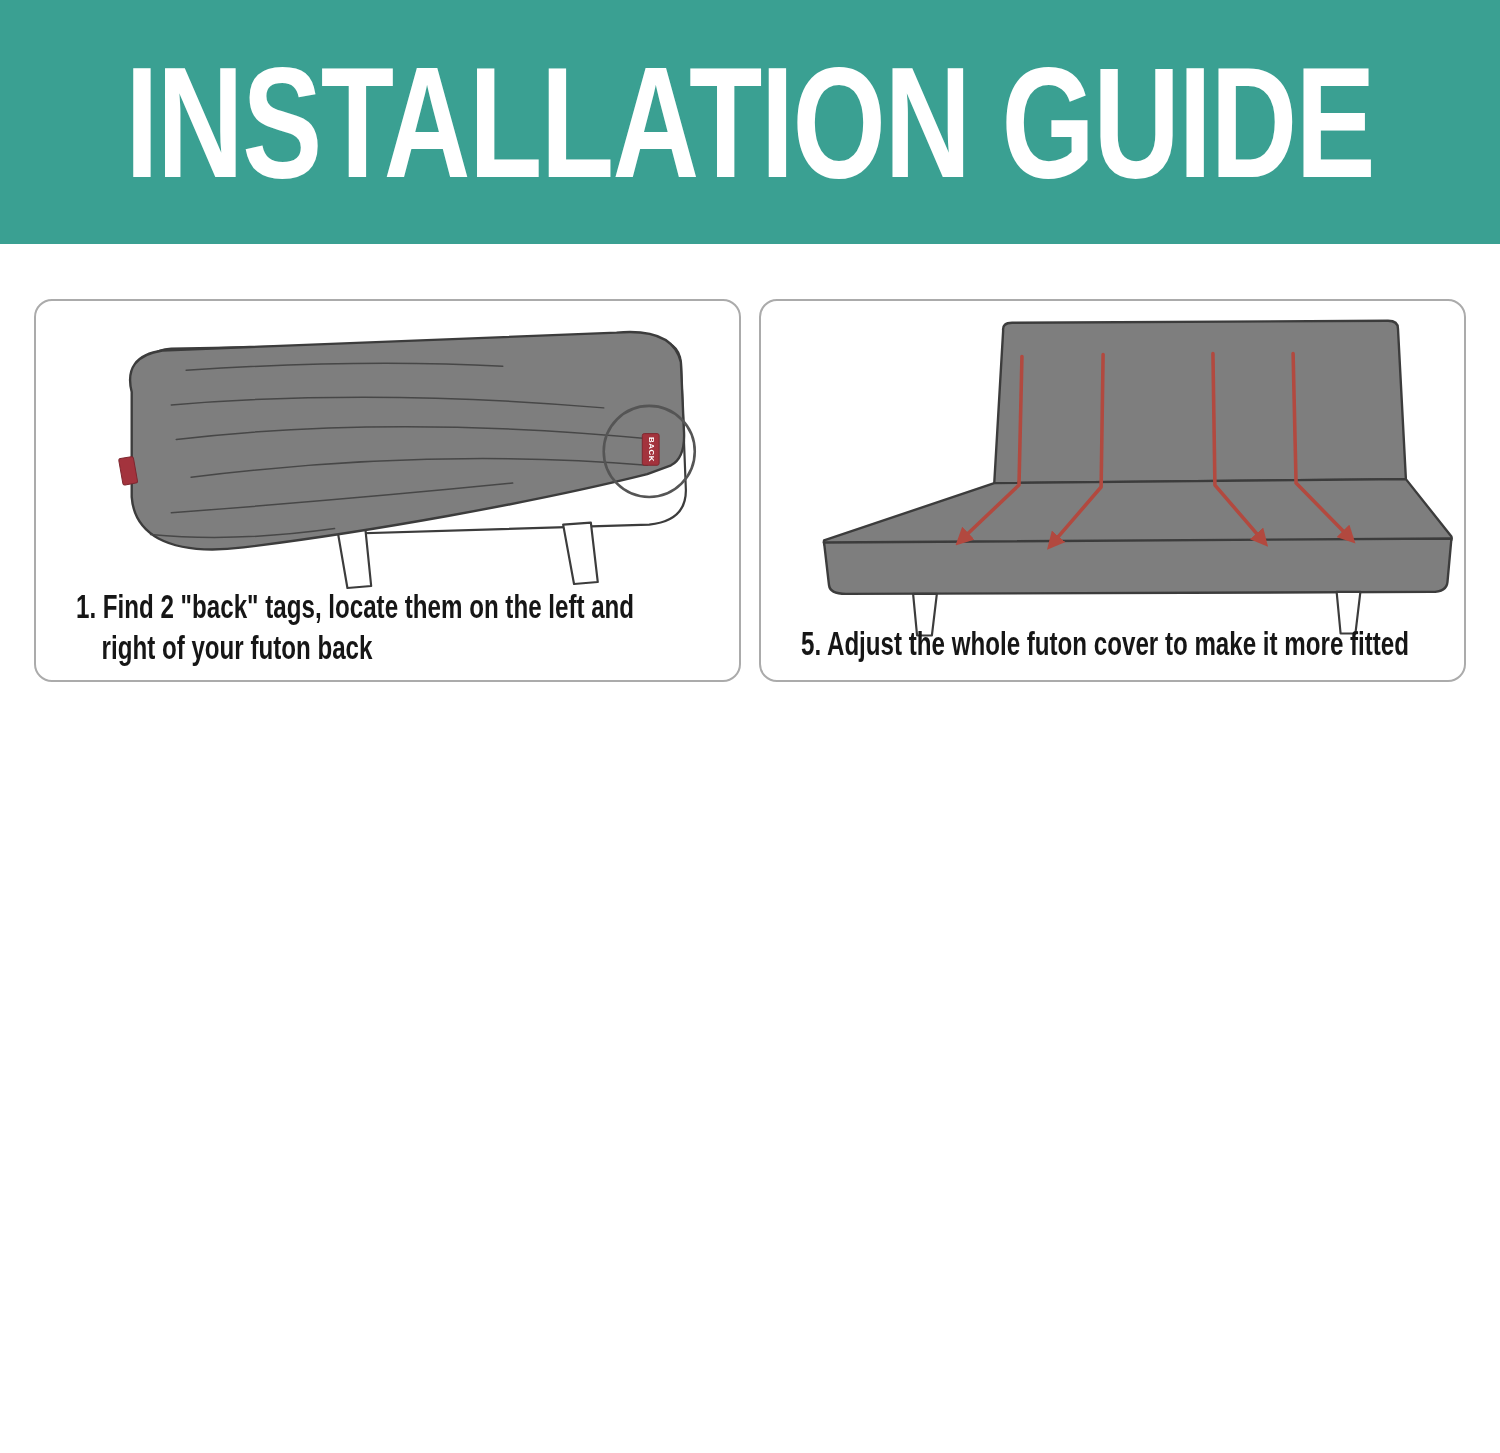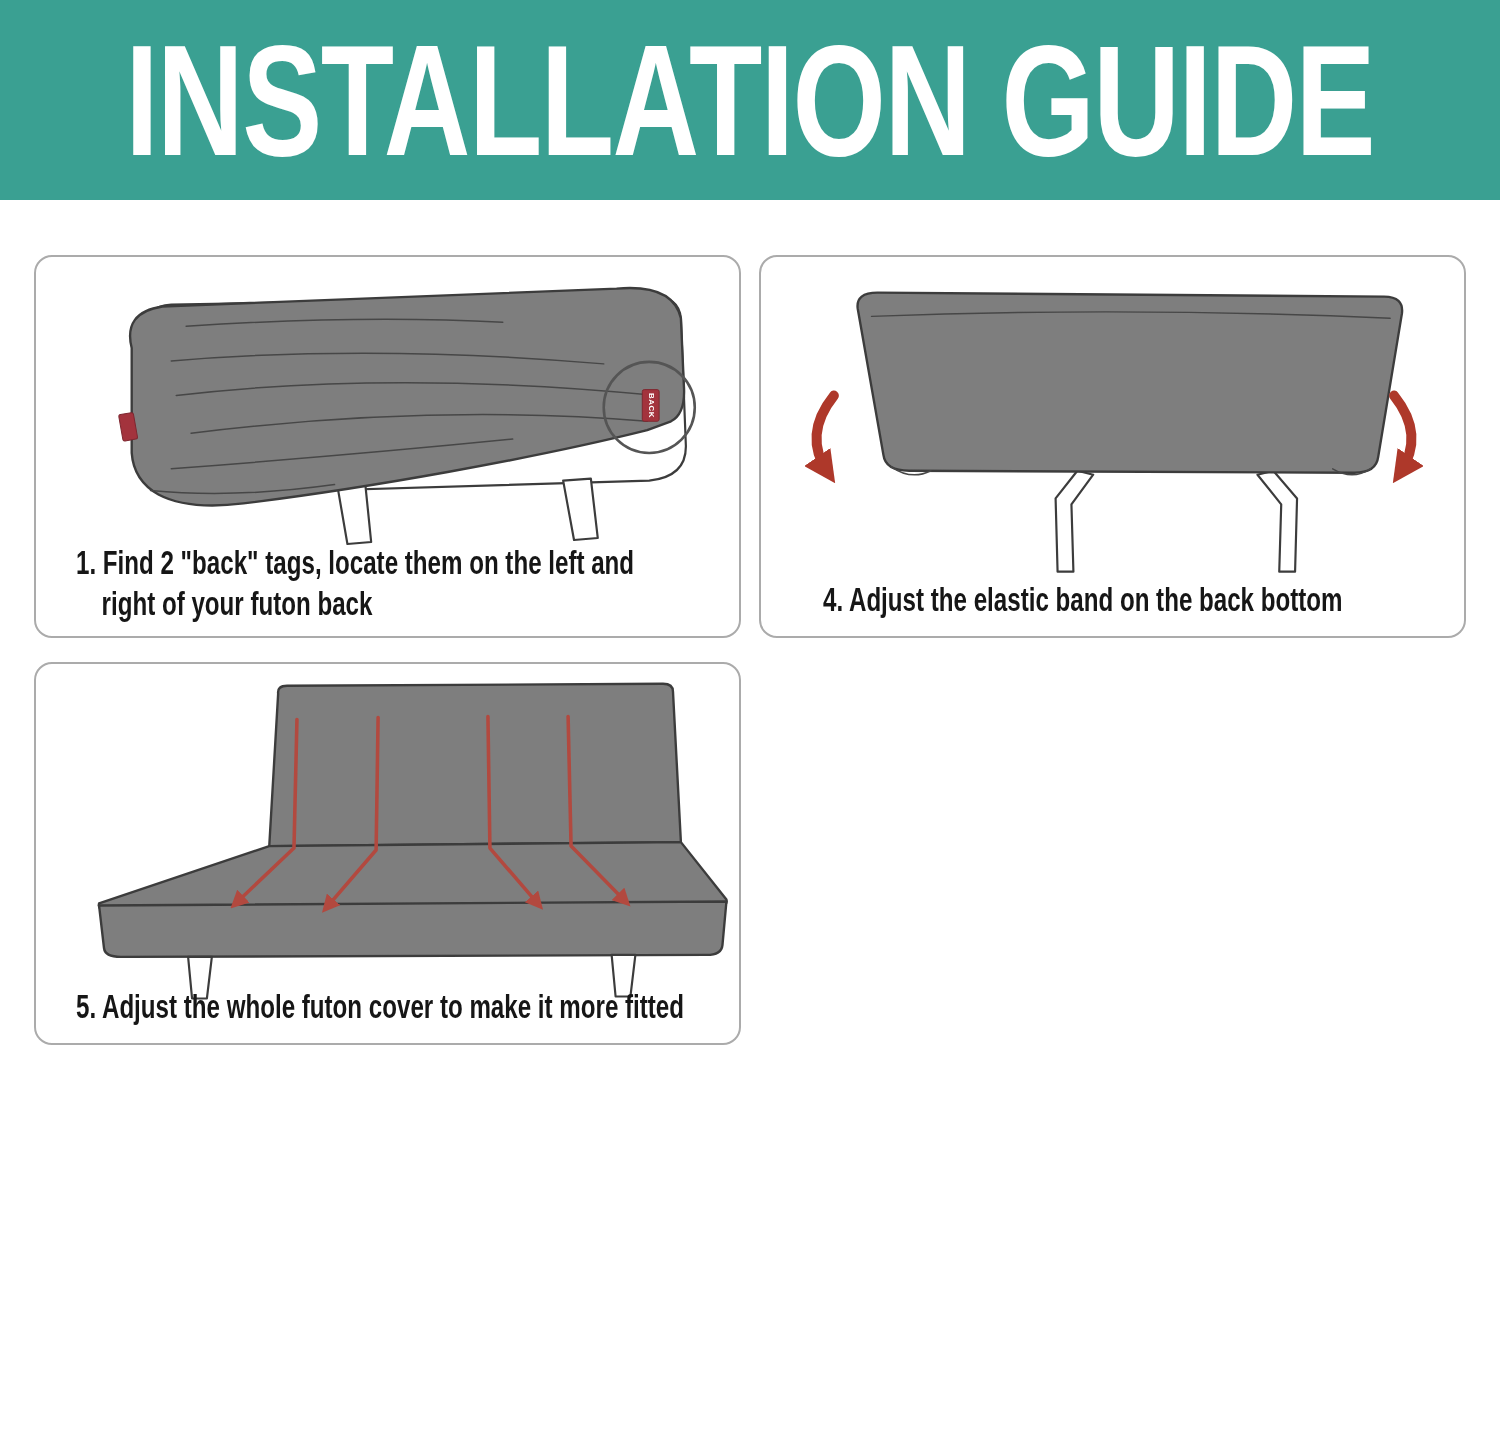--- a/index.html
+++ b/index.html
@@ -1,17 +1,17 @@
 <!DOCTYPE html>
 <html><head>
 <meta charset="utf-8">
 <style>
   html,body{margin:0;padding:0;width:1500px;height:1453px;overflow:hidden;background:#ffffff;
             font-family:"Liberation Sans", sans-serif;}
-  .banner{height:200px;background:#3AA092;display:flex;align-items:center;justify-content:center;}
+  .banner{height:244px;background:#3AA092;display:flex;align-items:center;justify-content:center;}
   .banner h1{margin:0;color:#ffffff;font-size:158px;font-weight:700;letter-spacing:-2px;
              transform:scaleX(0.76);transform-origin:center;white-space:nowrap;line-height:1;}
   .content{padding:55px 34px 0 34px;display:grid;grid-template-columns:1fr 1fr;
            column-gap:18px;row-gap:24px;grid-auto-rows:383px;}
   .panel{position:relative;border:2px solid #ABABAB;border-radius:18px;background:#ffffff;box-sizing:border-box;}
   .illus{position:absolute;inset:0;width:100%;height:100%;}
   .caption{position:absolute;left:40px;bottom:16px;font-size:34px;font-weight:700;color:#161616;
            line-height:1.2;white-space:nowrap;transform:scaleX(0.71);transform-origin:left bottom;}
   .panel--right .caption{left:62px;}
   .caption .line2{margin-left:36px;}
@@ -58,41 +58,20 @@
       <circle cx="618" cy="152" r="46" fill="none" stroke="#555555" stroke-width="2.6"></circle>
     </svg>
     <div class="caption" style="bottom:12px;">
       <div>1. Find 2 "back" tags, locate them on the left and</div>
       <div class="line2">right of your futon back</div>
     </div>
   </section>
 
 
 
-  <section class="panel panel--right">
-    <svg class="illus" viewBox="0 0 707 383" aria-hidden="true">
-      <defs>
-        <marker id="ah4" viewBox="0 0 10 10" refX="6" refY="5" markerWidth="3.2" markerHeight="3.2" orient="auto">
-          <path d="M0,0 L10,5 L0,10 Z" fill="#AE382A"></path>
-        </marker>
-      </defs>
-
-      <path class="white" d="M318,216 L296,244 L298,318 L314,318 L312,250 L334,220 Z"></path>
-      <path class="white" d="M516,216 L540,244 L538,318 L522,318 L524,250 L500,220 Z"></path>
-
-      <path class="gray" d="M96,52 Q94,36 116,36 L628,40 Q648,40 646,57 L622,202 Q620,218 598,218 L148,216 Q124,216 122,200 Z"></path>
-      <path class="fold" d="M130,212 q20,14 40,4"></path>
-      <path class="fold" d="M576,214 q20,12 38,0"></path>
-      <path class="fold" d="M110,60 Q370,50 634,62"></path>
-
-      <path class="redarrow" marker-end="url(#ah4)" d="M72,140 Q40,180 66,218"></path>
-      <path class="redarrow" marker-end="url(#ah4)" d="M638,140 Q670,180 644,218"></path>
-    </svg>
-    <div class="caption">4. Adjust the elastic band on the back bottom</div>
-  </section>
 
   <section class="panel">
     <svg class="illus" viewBox="0 0 707 383" aria-hidden="true">
       <defs>
         <marker id="ah5" viewBox="0 0 10 10" refX="6" refY="5" markerWidth="5" markerHeight="5" orient="auto">
           <path d="M0,0 L10,5 L0,10 Z" fill="#B2493F"></path>
         </marker>
       </defs>
 
       <path class="gray" d="M243,30 Q242,22 252,22 L632,20 Q642,20 642,28 L650,180 L234,184 Z"></path>

